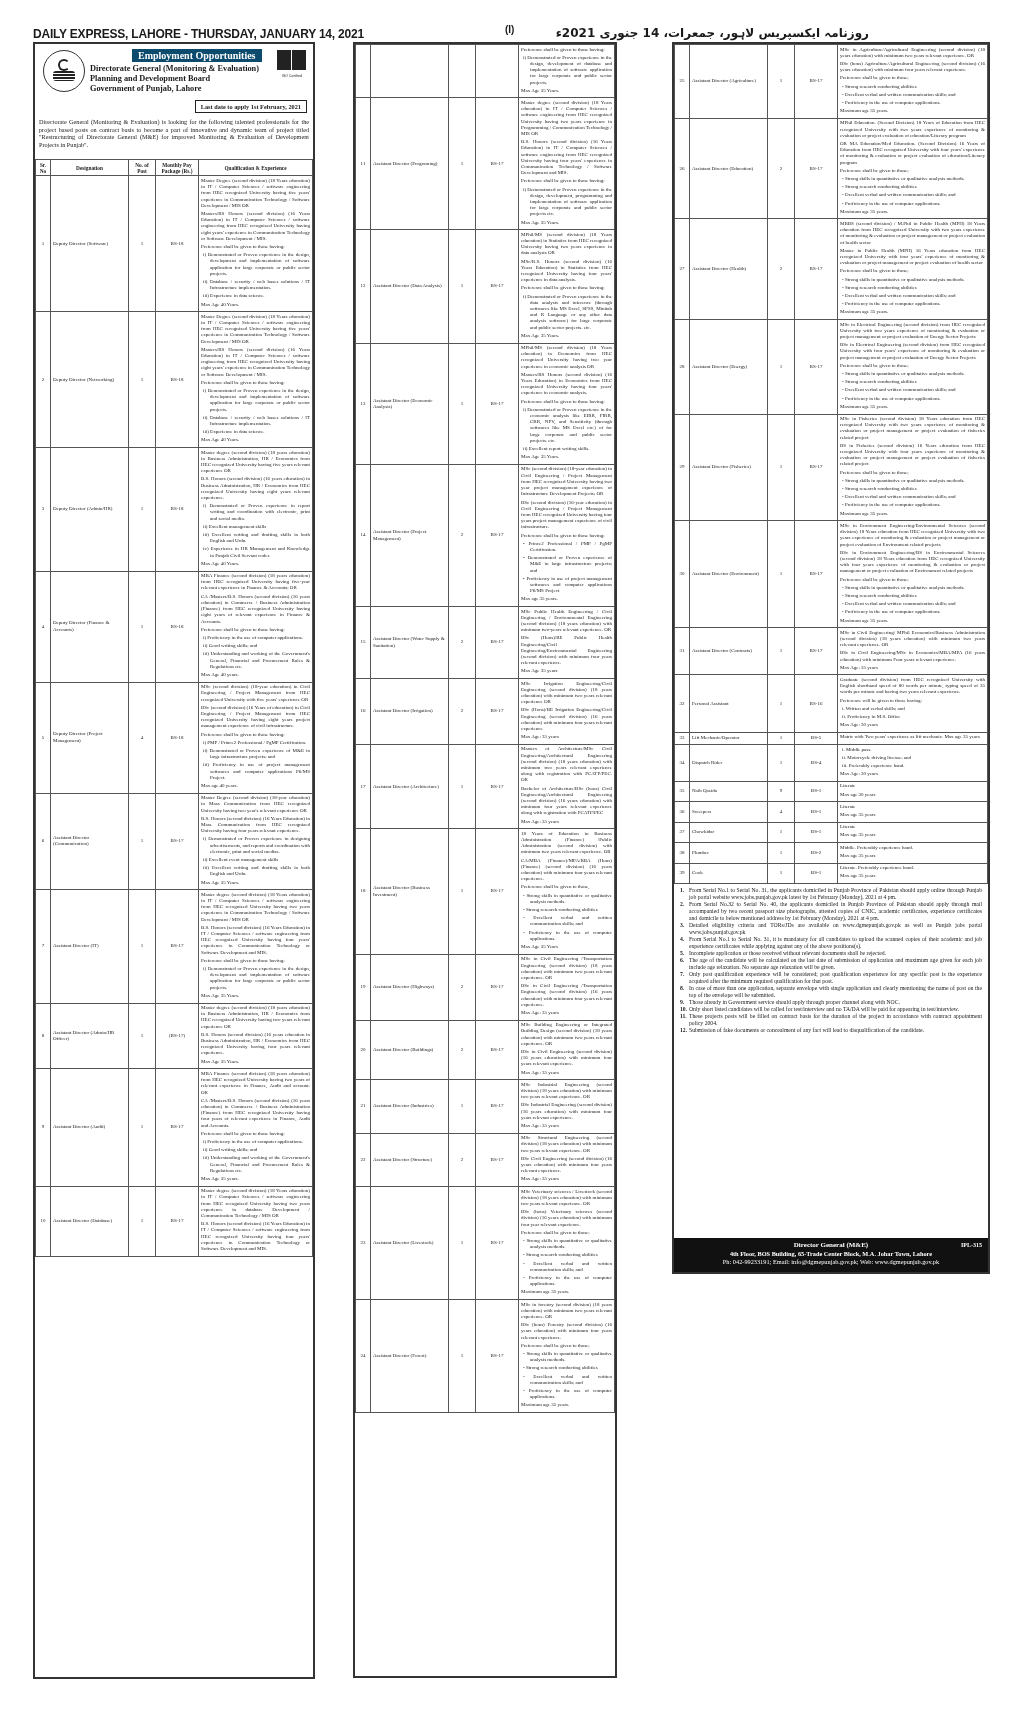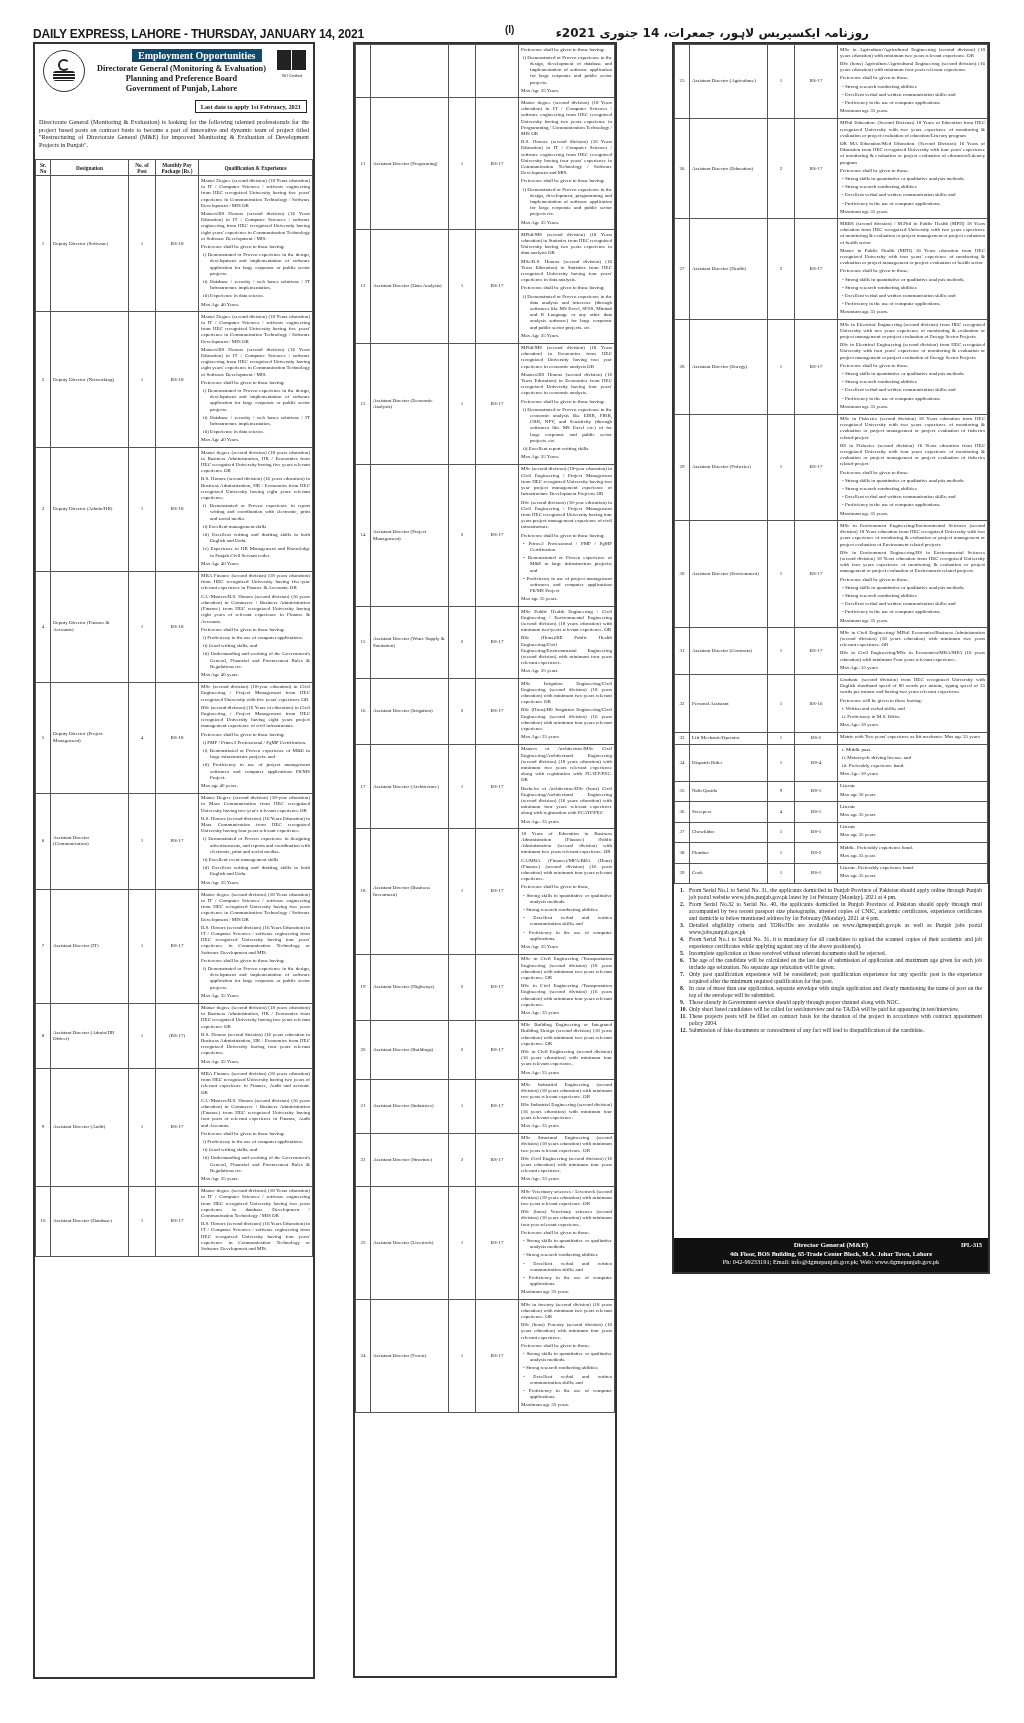--- a/index.html
+++ b/index.html
@@ -12,21 +12,21 @@
   .col2 { left: 353px; top: 42px; width: 264px; height: 1636px; }
   .col3 { left: 672px; top: 42px; width: 318px; height: 1232px; }
   .header-block { position: relative; height: 115px; padding: 4px; }
   .logo { position: absolute; left: 8px; top: 6px; width: 42px; height: 42px; border: 1.5px solid #333; border-radius: 50%; display:flex; align-items:center; justify-content:center; }
   .logo .moon { width: 12px; height: 12px; border-radius: 50%; border: 2px solid #222; border-right-color: transparent; position: absolute; top: 8px; }
   .logo .waves { position: absolute; bottom: 10px; width: 22px; height: 10px; background: repeating-linear-gradient(#222 0 1.5px, #fff 1.5px 3px); border-radius: 3px; }
   .iso { position: absolute; right: 4px; top: 6px; width: 34px; text-align: center; }
   .iso .box { display: inline-block; width: 14px; height: 20px; background: #222; margin-right: 1px; }
   .iso .cap { font-family: "Liberation Sans", sans-serif; font-size: 3.5px; display:block; }
   .title-bar { position: absolute; left: 97px; top: 5px; background: #0c4a6e; color: #fff; font-weight: bold; font-size: 10px; padding: 1px 6px; }
-  .org { position: absolute; left: 55px; right: 40px; top: 20px; text-align: center; font-weight: bold; font-size: 8.3px; line-height: 10px; }
+  .org { position: absolute; left: 55px; right: 40px; top: 20px; font-weight: bold; font-size: 8.3px; line-height: 10px; }
   .lastdate { position: absolute; right: 6px; top: 56px; border: 1.5px solid #222; font-weight: bold; font-size: 6.3px; padding: 2px 5px; }
   .intro { position: absolute; left: 4px; right: 4px; top: 74px; font-size: 6.2px; line-height: 7.6px; text-align: justify; }
   table { border-collapse: collapse; width: 100%; table-layout: fixed; }
   td, th { border: 1px solid #555; font-size: 5px; line-height: 6.2px; vertical-align: middle; padding: 1.5px 2px; }
   th { font-weight: bold; text-align: center; font-size: 5.3px; }
   td.sr { text-align: center; }
   td.num { text-align: center; }
   td.q { vertical-align: top; text-align: justify; }
   td.q p { margin-bottom: 2px; }
   td.q .li { padding-left: 9px; text-indent: -7px; margin-bottom: 2px; }
@@ -46,21 +46,21 @@
 
 <div class="col col1">
   <div class="header-block">
     <div class="logo">
         <span class="moon"></span>
         <span class="waves"></span>
       </div>
     <div class="title-bar">Employment Opportunities</div>
     <div class="org">
       <div>Directorate General (Monitoring &amp; Evaluation)</div>
-      <div>Planning and Preference Board</div>
+      <div>Planning and Development Board</div>
       <div>Government of Punjab, Lahore</div>
     </div>
     <div class="iso">
       <span class="box"></span><span class="box"></span>
       <span class="cap">ISO Certified</span>
     </div>
     <div class="lastdate">Last date to apply 1st February, 2021</div>
     <div class="intro">Directorate General (Monitoring &amp; Evaluation) is looking for the following talented professionals for the project based posts on contract basis to become a part of innovative and dynamic team of project titled "Restructuring of Directorate General (M&amp;E) for improved Monitoring &amp; Evaluation of Development Projects in Punjab".</div>
   </div>
   <table>

